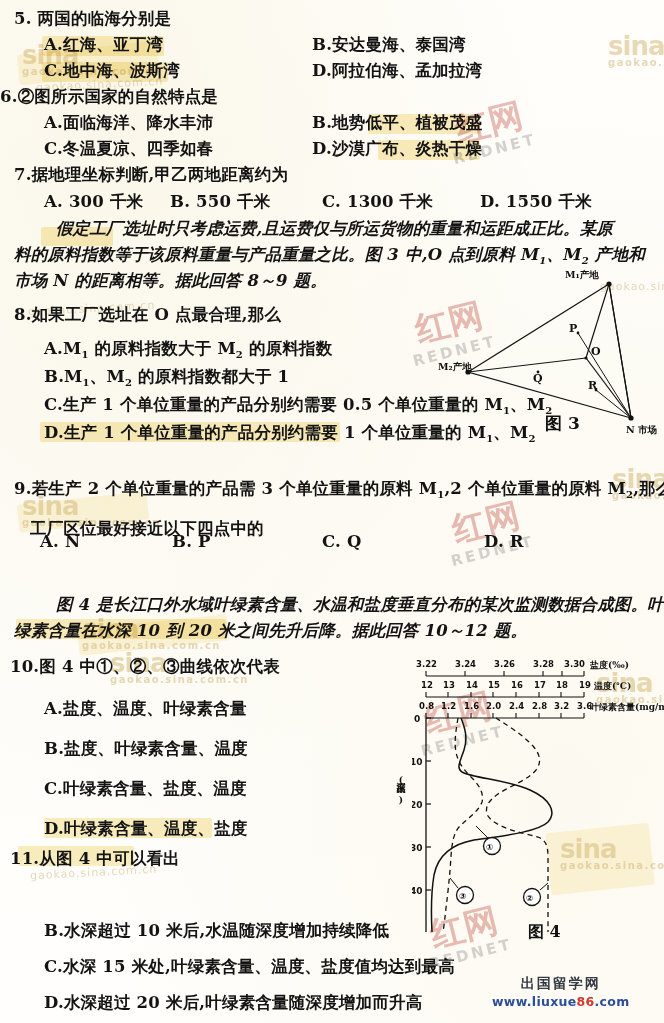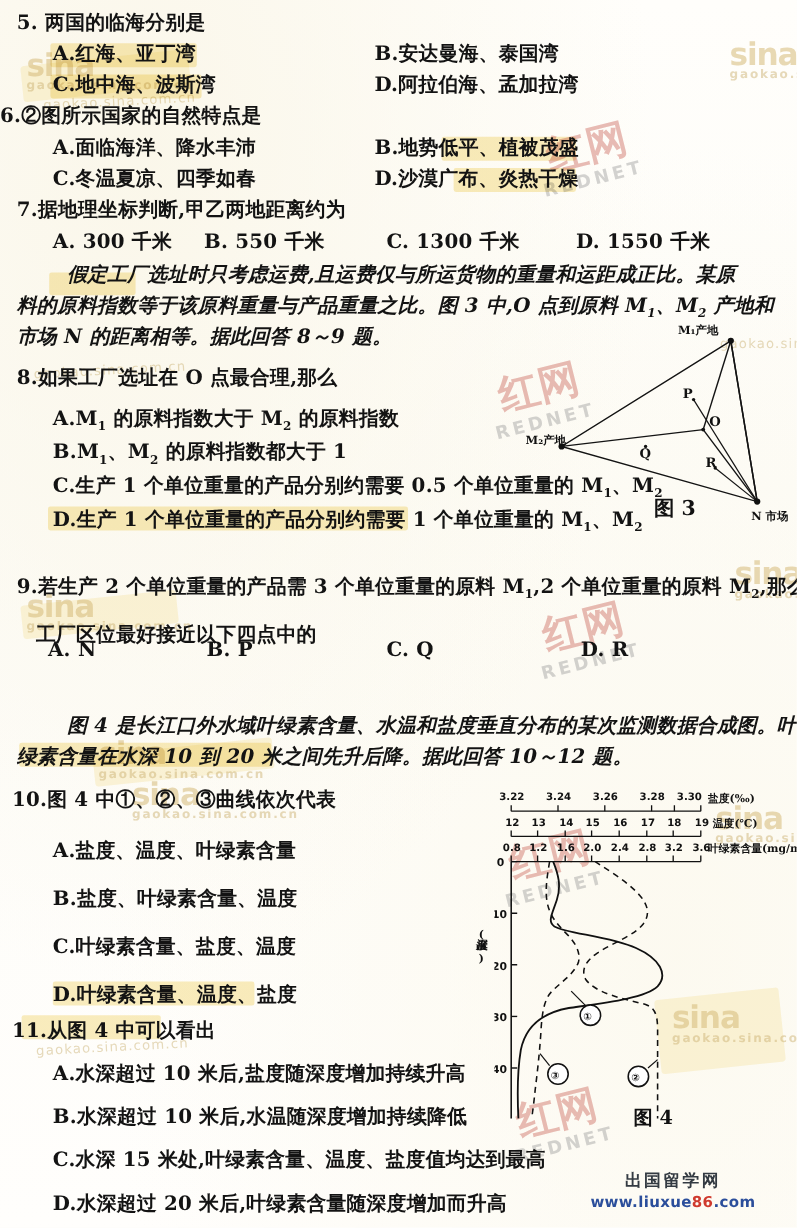--- a/index.html
+++ b/index.html
@@ -376,23 +376,20 @@
   </div>
   <div class="opt" style="left:44px; top:778px;">
     <span>C.</span><span>叶绿素含量、盐度、温度</span>
   </div>
   <div class="opt" style="left:44px; top:818px;">
     <span>D.</span><span>叶绿素含量、温度、盐度</span>
   </div>
 
   <div class="q" style="left:10px; top:848px;">
     <span>11.</span><span>从图 4 中可以看出</span>
-  </div>
-  <div class="opt" style="left:44px; top:884px;">
-    <span>A.</span><span>水深超过 10 米后,盐度随深度增加持续升高</span>
   </div>
   <div class="opt" style="left:44px; top:920px;">
     <span>B.</span><span>水深超过 10 米后,水温随深度增加持续降低</span>
   </div>
   <div class="opt" style="left:44px; top:956px;">
     <span>C.</span><span>水深 15 米处,叶绿素含量、温度、盐度值均达到最高</span>
   </div>
   <div class="opt" style="left:44px; top:992px;">
     <span>D.</span><span>水深超过 20 米后,叶绿素含量随深度增加而升高</span>
   </div>

